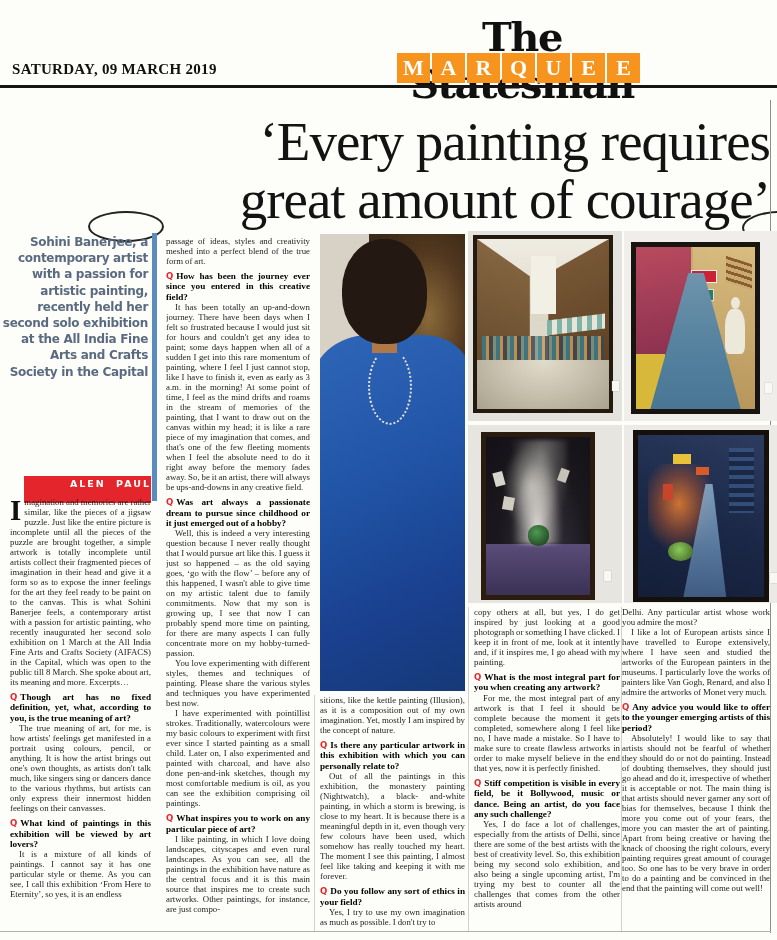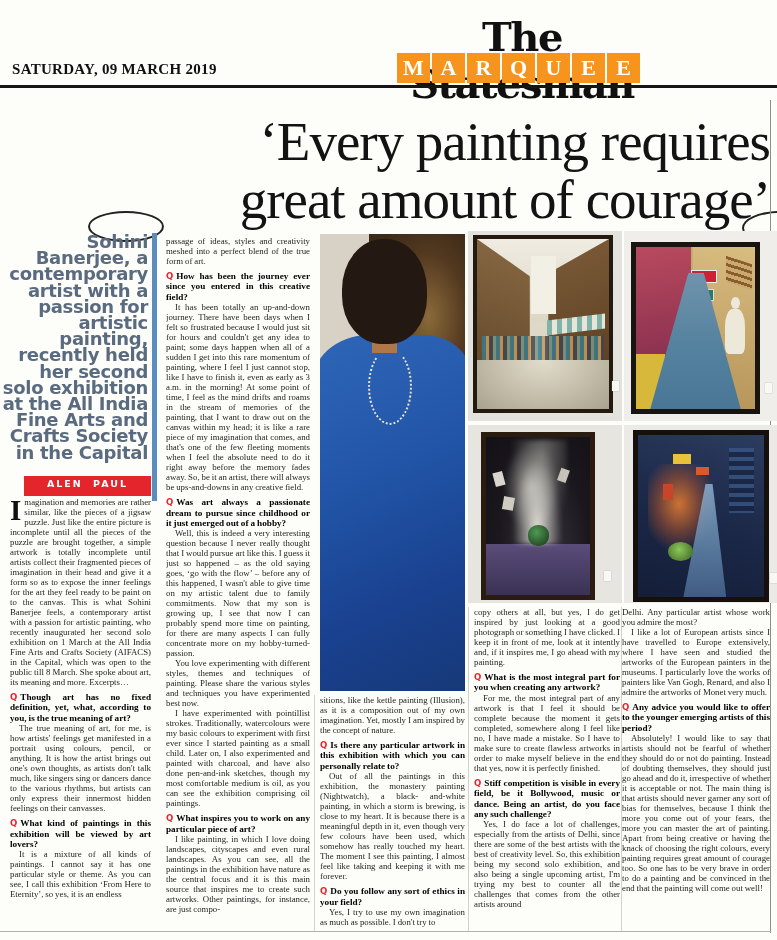--- a/index.html
+++ b/index.html
@@ -23,25 +23,25 @@
   
   .ellipse{border:2px solid #222;border-radius:50%;background:transparent;}
   .ellipse1{left:88px;top:211px;width:72px;height:27px;}
   .ellipse2{left:742px;top:211px;width:72px;height:30px;}
   .border-r{left:770px;top:100px;width:1px;height:833px;background:#8d8d86;}
   .rule-bottom{left:0;top:931px;width:771px;height:1px;background:#b3b0a8;}
   .colrule{width:1px;background:#d2d2ca;}
 
   
   .standfirst{left:0;top:234px;width:148px;text-align:right;font-family:"DejaVu Sans",sans-serif;
-              font-weight:bold;font-size:18px;line-height:16.2px;color:#5a6b80;letter-spacing:-0.3px;}
+              font-weight:bold;font-size:12px;line-height:16.2px;color:#5a6b80;letter-spacing:-0.3px;}
   .blue-bar{left:152px;top:233px;width:5px;height:268px;background:#5b8cbe;}
-  .byline{left:24px;top:476px;width:127px;height:20px;background:#e4262c;color:#fff;
+  .byline{left:24px;top:476px;width:127px;height:27px;background:#e4262c;color:#fff;
           font-family:"DejaVu Sans",sans-serif;font-weight:bold;font-size:9.5px;letter-spacing:2px;
-          word-spacing:5px;text-align:center;line-height:15px;}
+          word-spacing:5px;text-align:right;line-height:15px;}
 
   
   .col{overflow:hidden;text-align:justify;font-size:8.8px;line-height:10px;word-spacing:-0.3px;}
   .col p{margin:0;text-indent:9px;}
   .col p.noind{text-indent:0;}
   .col p.q{margin-top:5px;text-indent:0;font-weight:bold;font-size:9.2px;line-height:10.4px;color:#000;}
   .qm{color:#e4262c;font-family:"DejaVu Sans",sans-serif;font-size:8.6px;padding-right:3px;}
   .dropcap{float:left;font-weight:bold;font-size:29px;line-height:25px;padding:1px 3px 0 0;color:#101010;}
   .col1{left:10px;top:497px;width:141px;height:436px;}
   .col2{left:166px;top:236px;width:144px;height:697px;}

